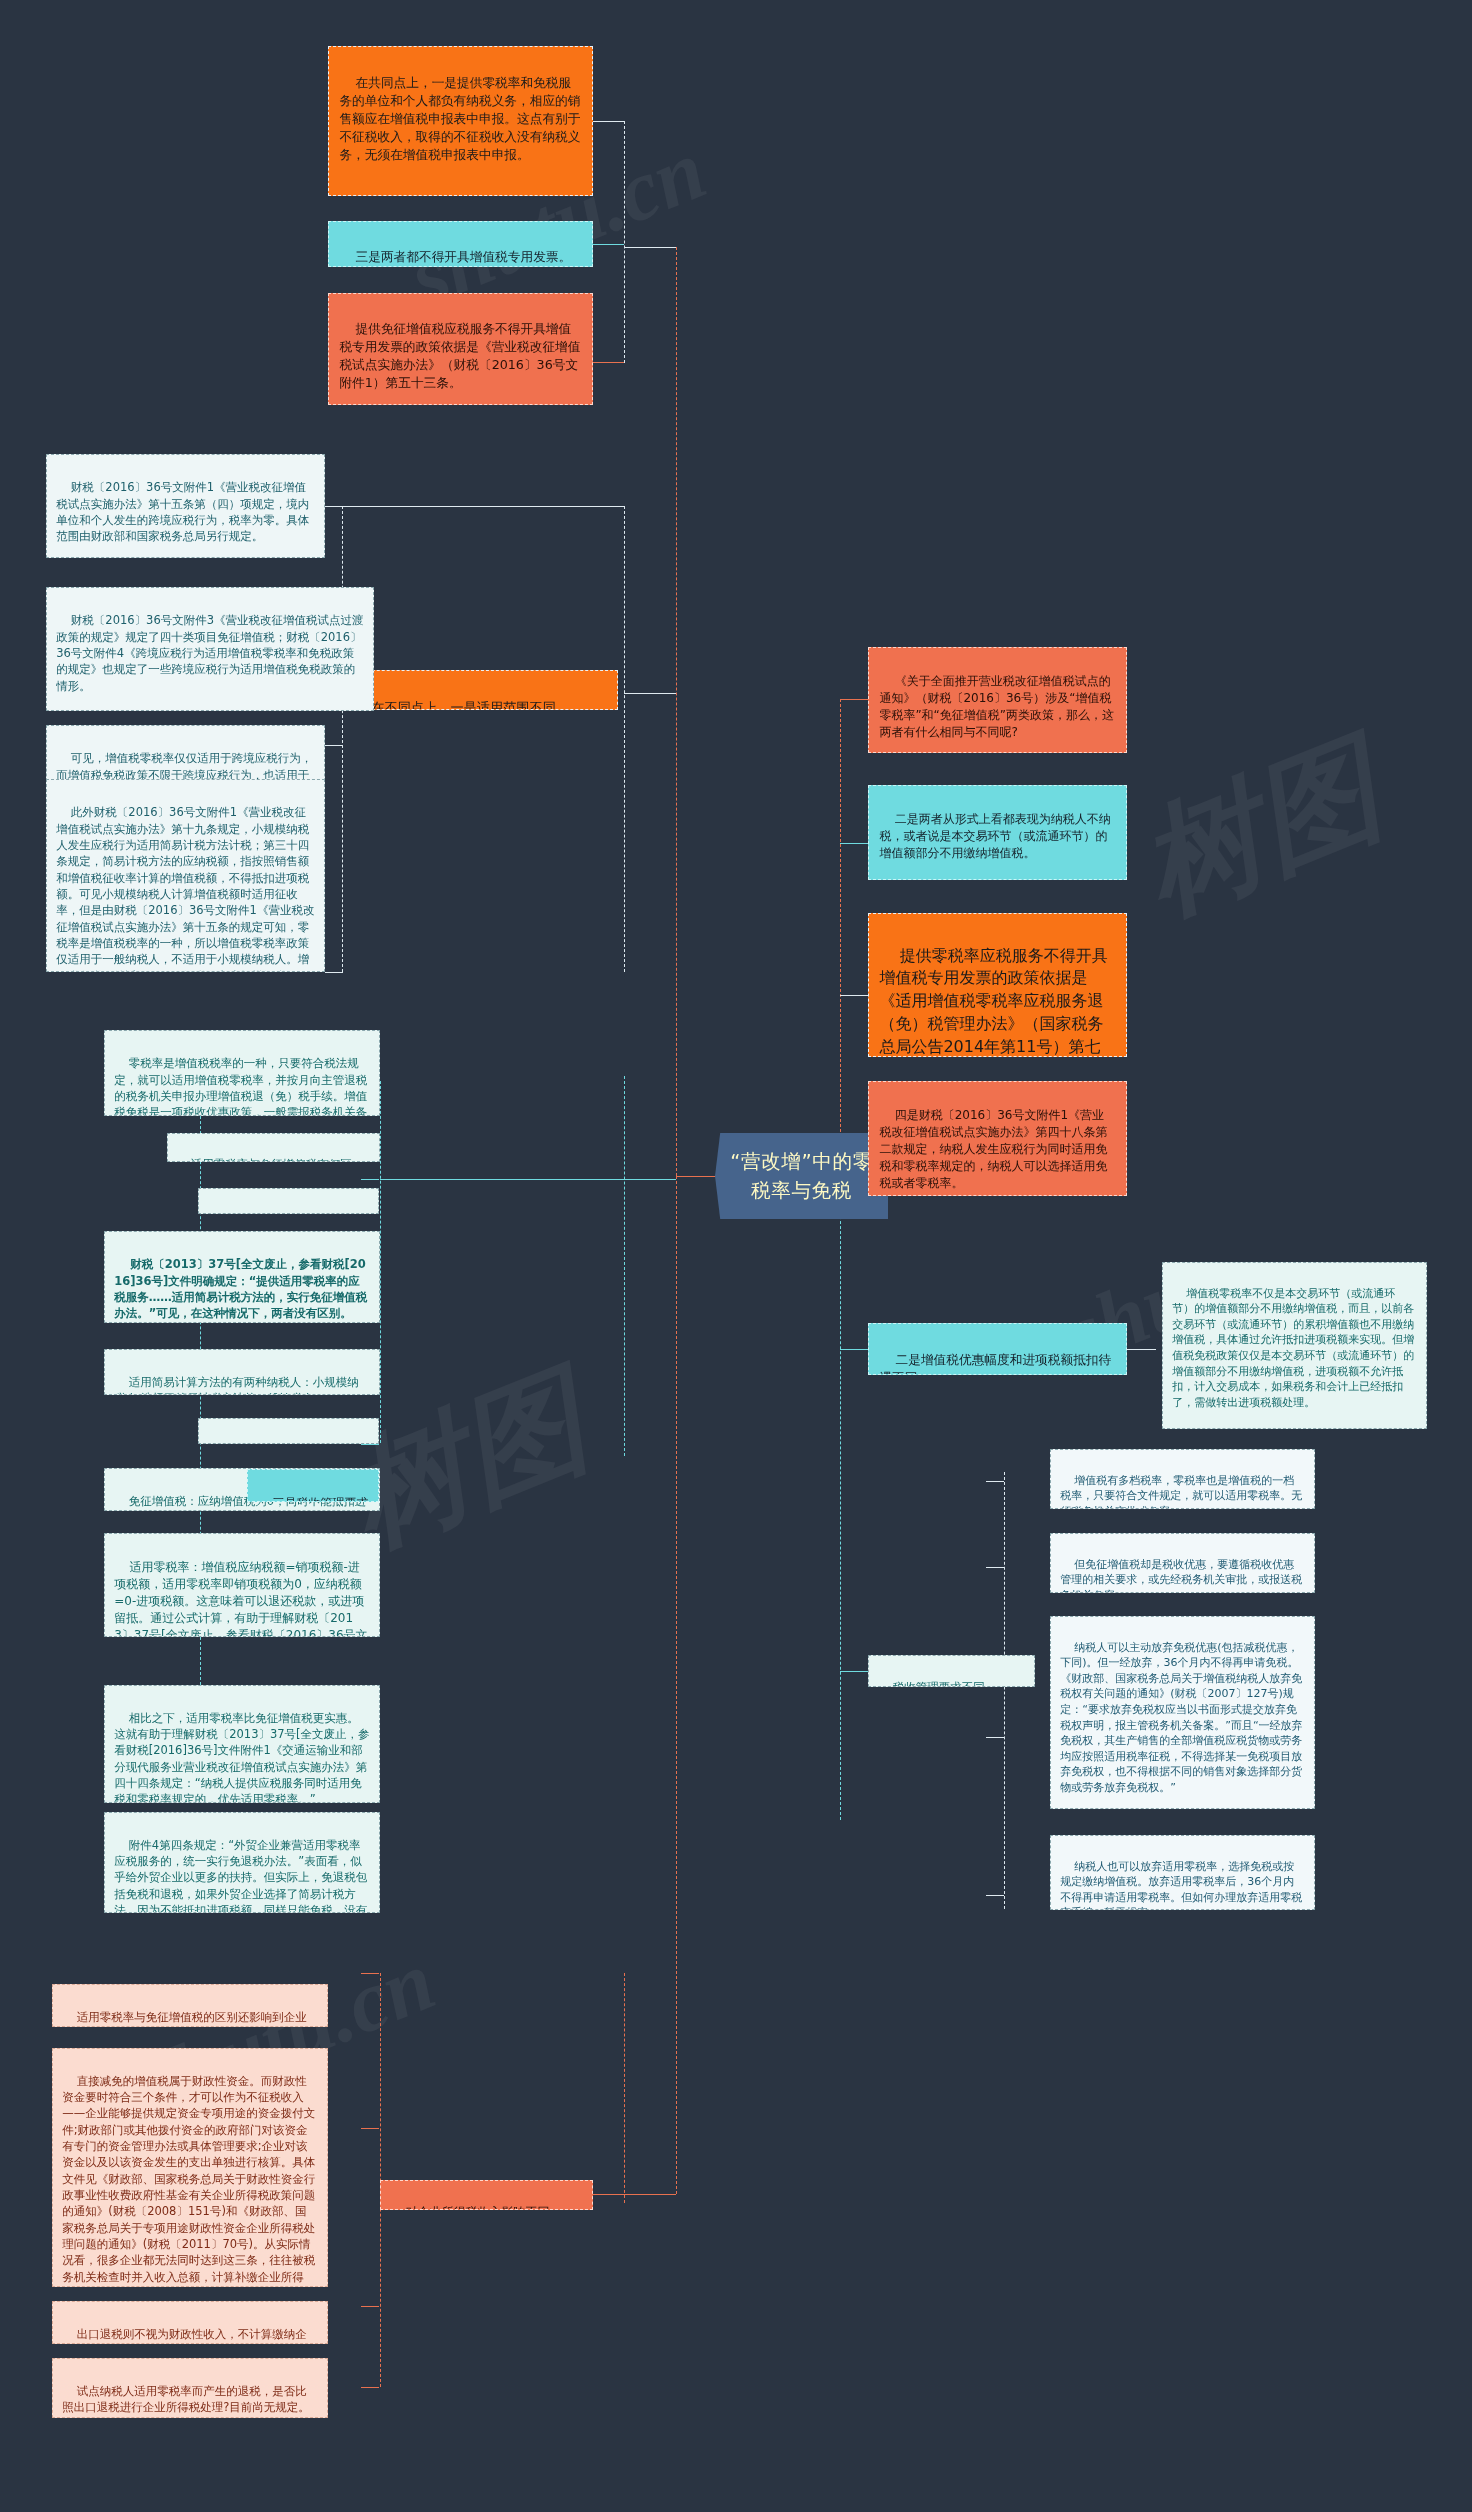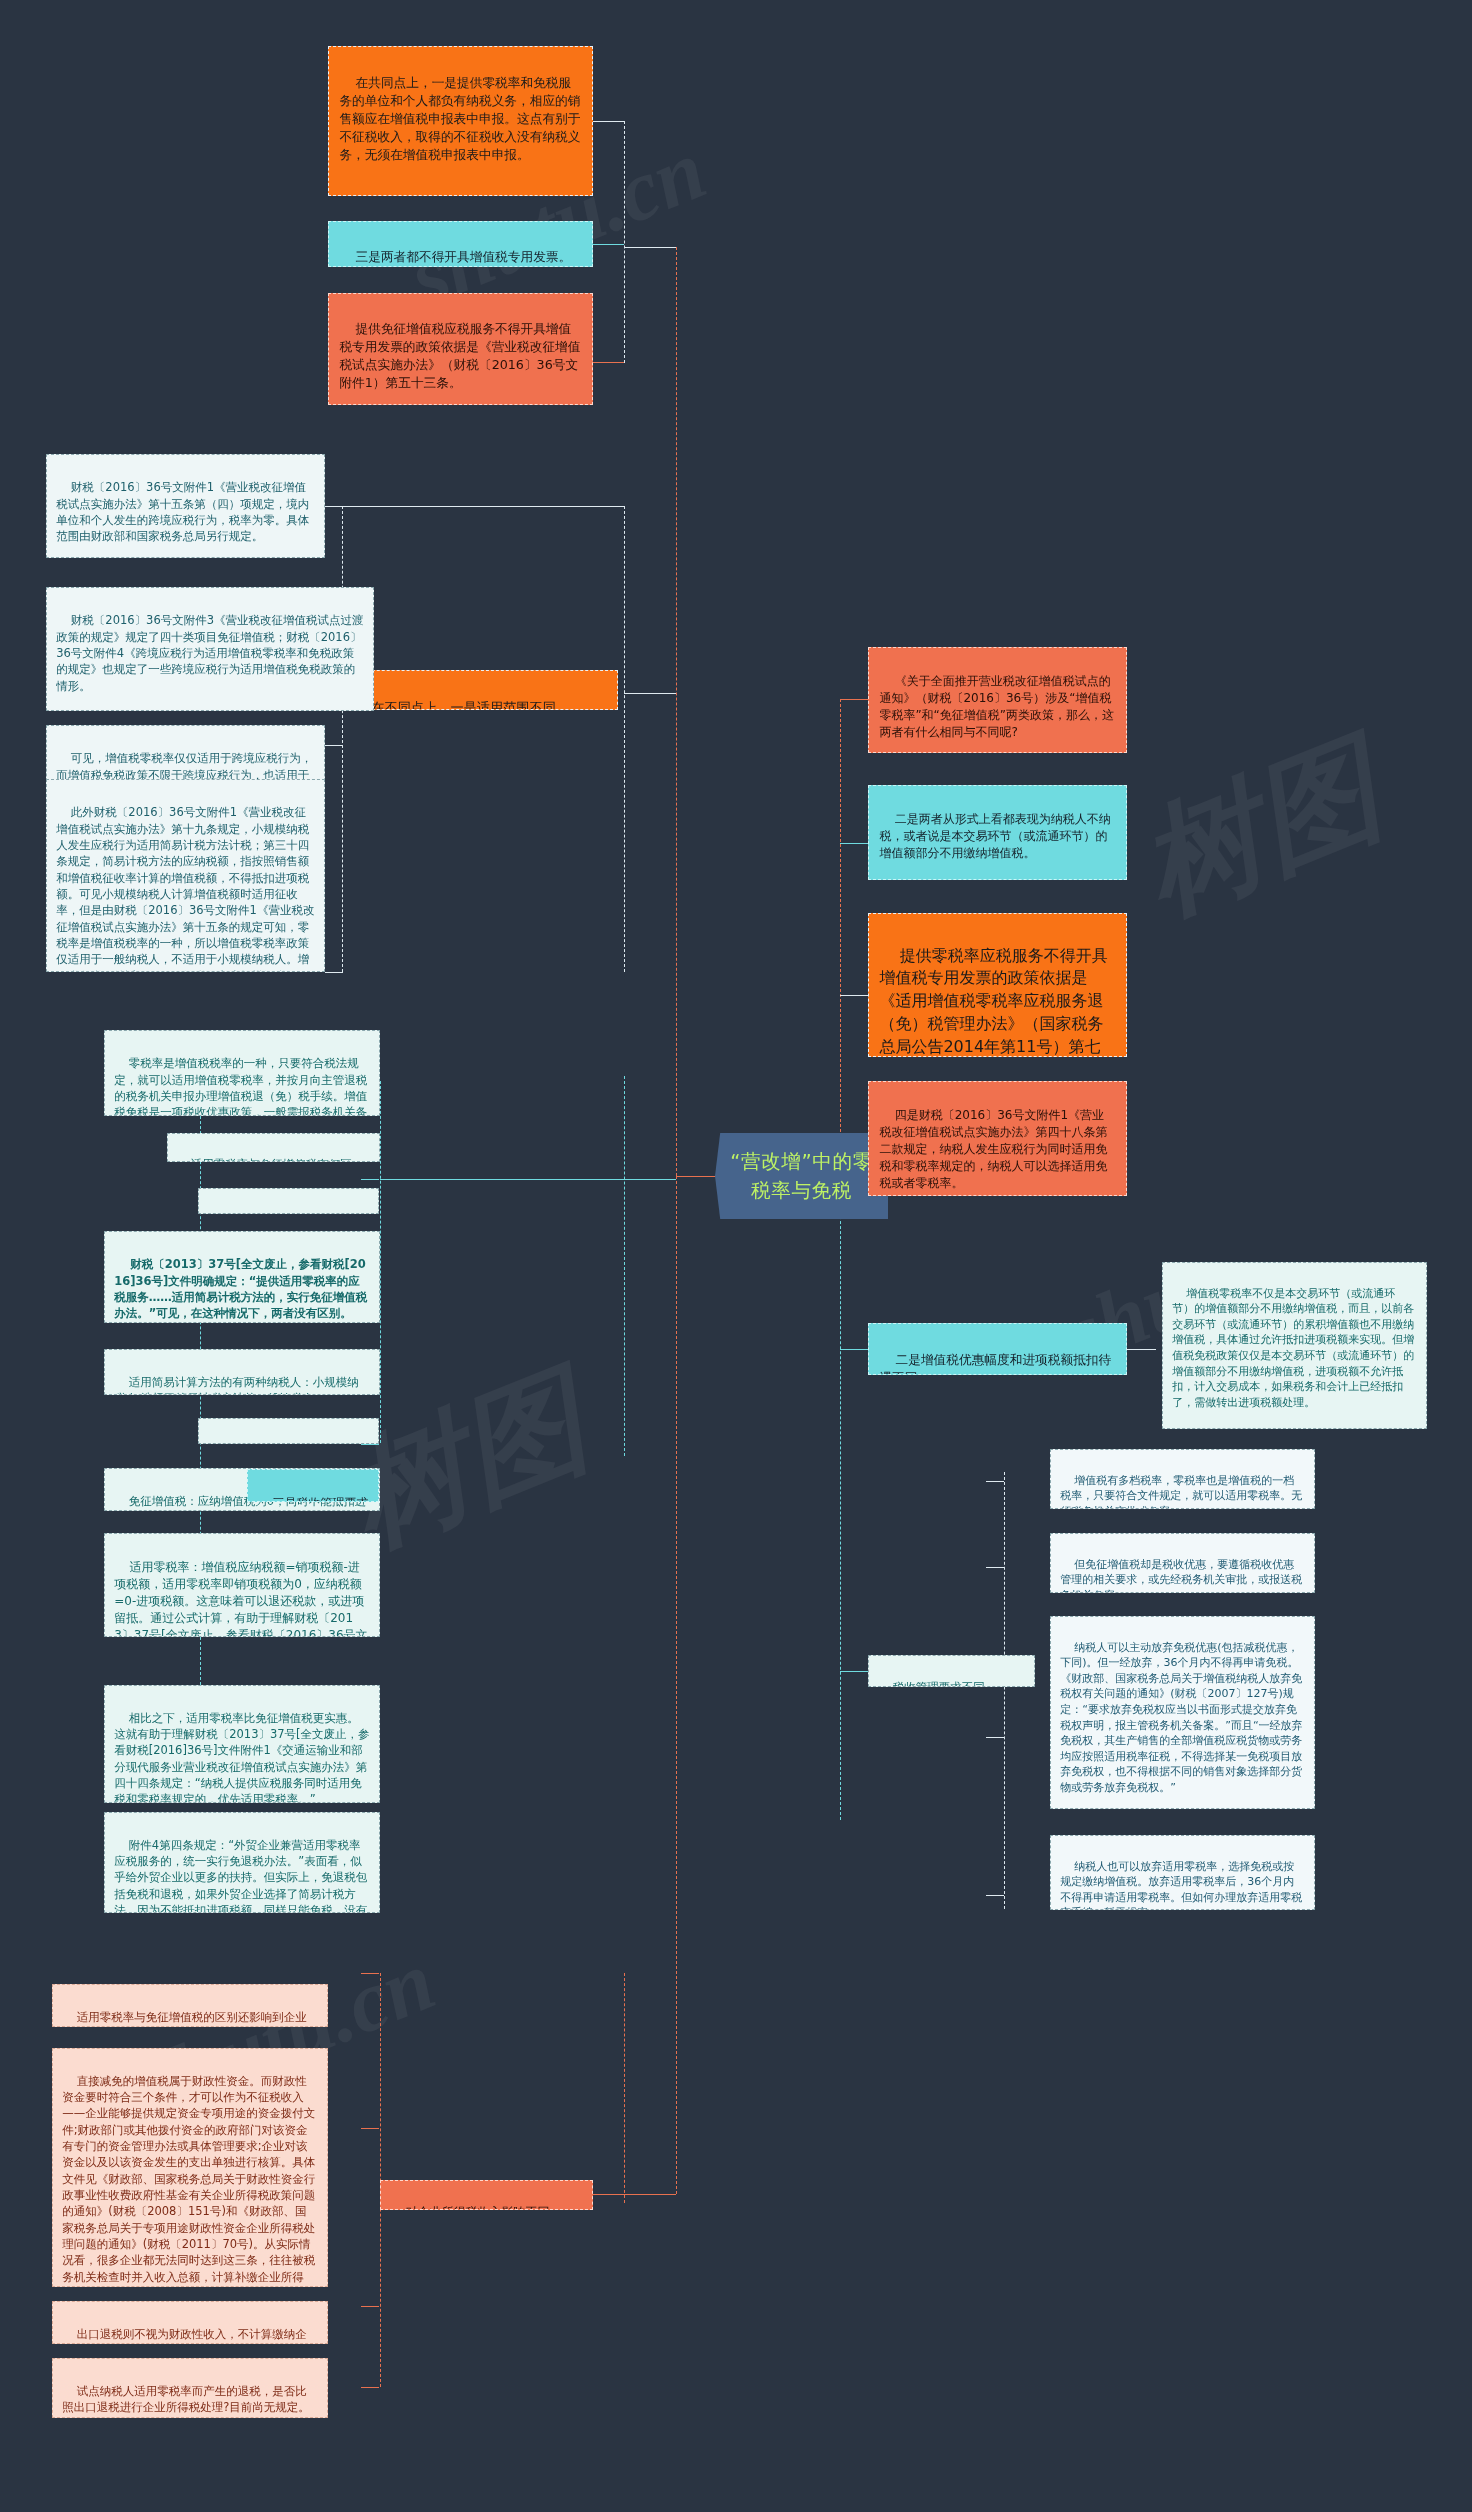--- a/index.html
+++ b/index.html
@@ -29,21 +29,21 @@
   .c-cyan      { background:#6fdbe0; color:#15222b; border-color:#cdf6f8; }
   .c-orange    { background:#f0714f; color:#2a1008; border-color:#ffd9cd; }
   .c-pale      { background:#eef6f7; color:#1d5f6b; border-color:#8aa7ad; }
   .c-pale2     { background:#e7f5f3; color:#166a6a; border-color:#8aa7ad; }
   .c-pink      { background:#fbdcd0; color:#7e2b16; border-color:#d9a894; }
   .c-white     { background:#f2f8fa; color:#1f5a72; border-color:#8aa7ad; }
 
   .center-node {
     position: absolute;
     background: #46648c;
-    color: #bef264;
+    color: #fef9c3;
     display: flex;
     align-items: center;
     justify-content: center;
     text-align: center;
     font-size: 19.6px;
     line-height: 1.5;
     border: none;
     clip-path: polygon(3% 0, 100% 0, 100% 100%, 3% 100%, 0 50%);
     padding: 5.8px 14px;
     letter-spacing: 0.6px;

